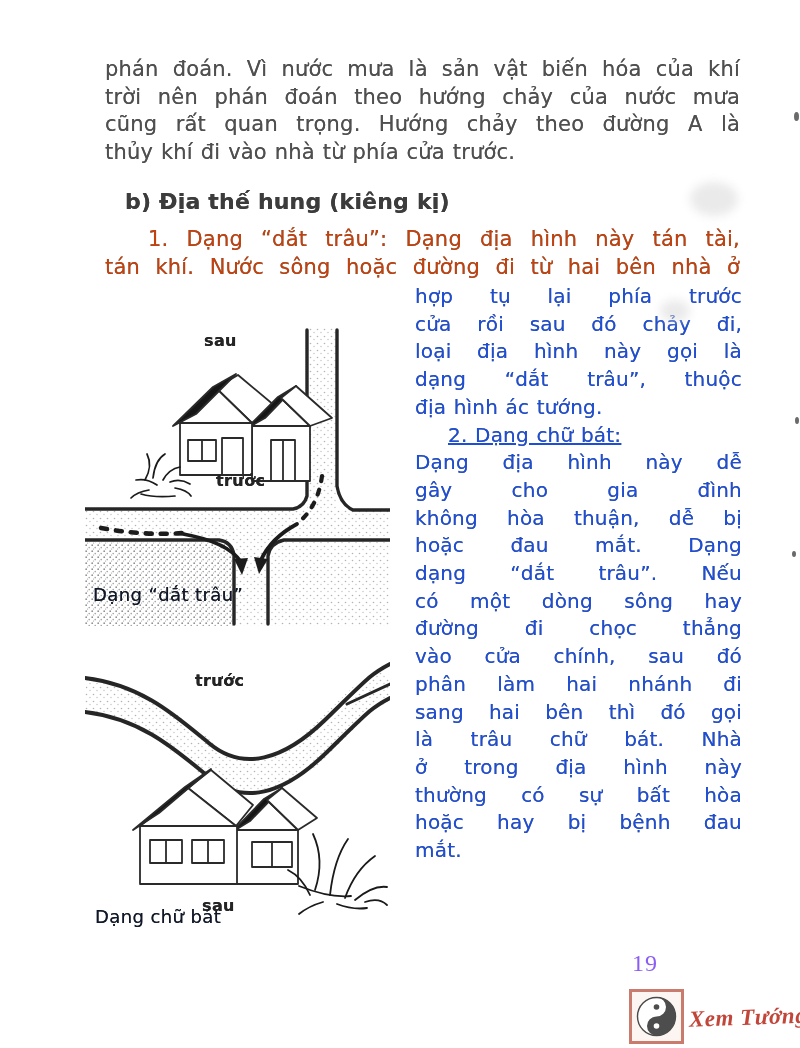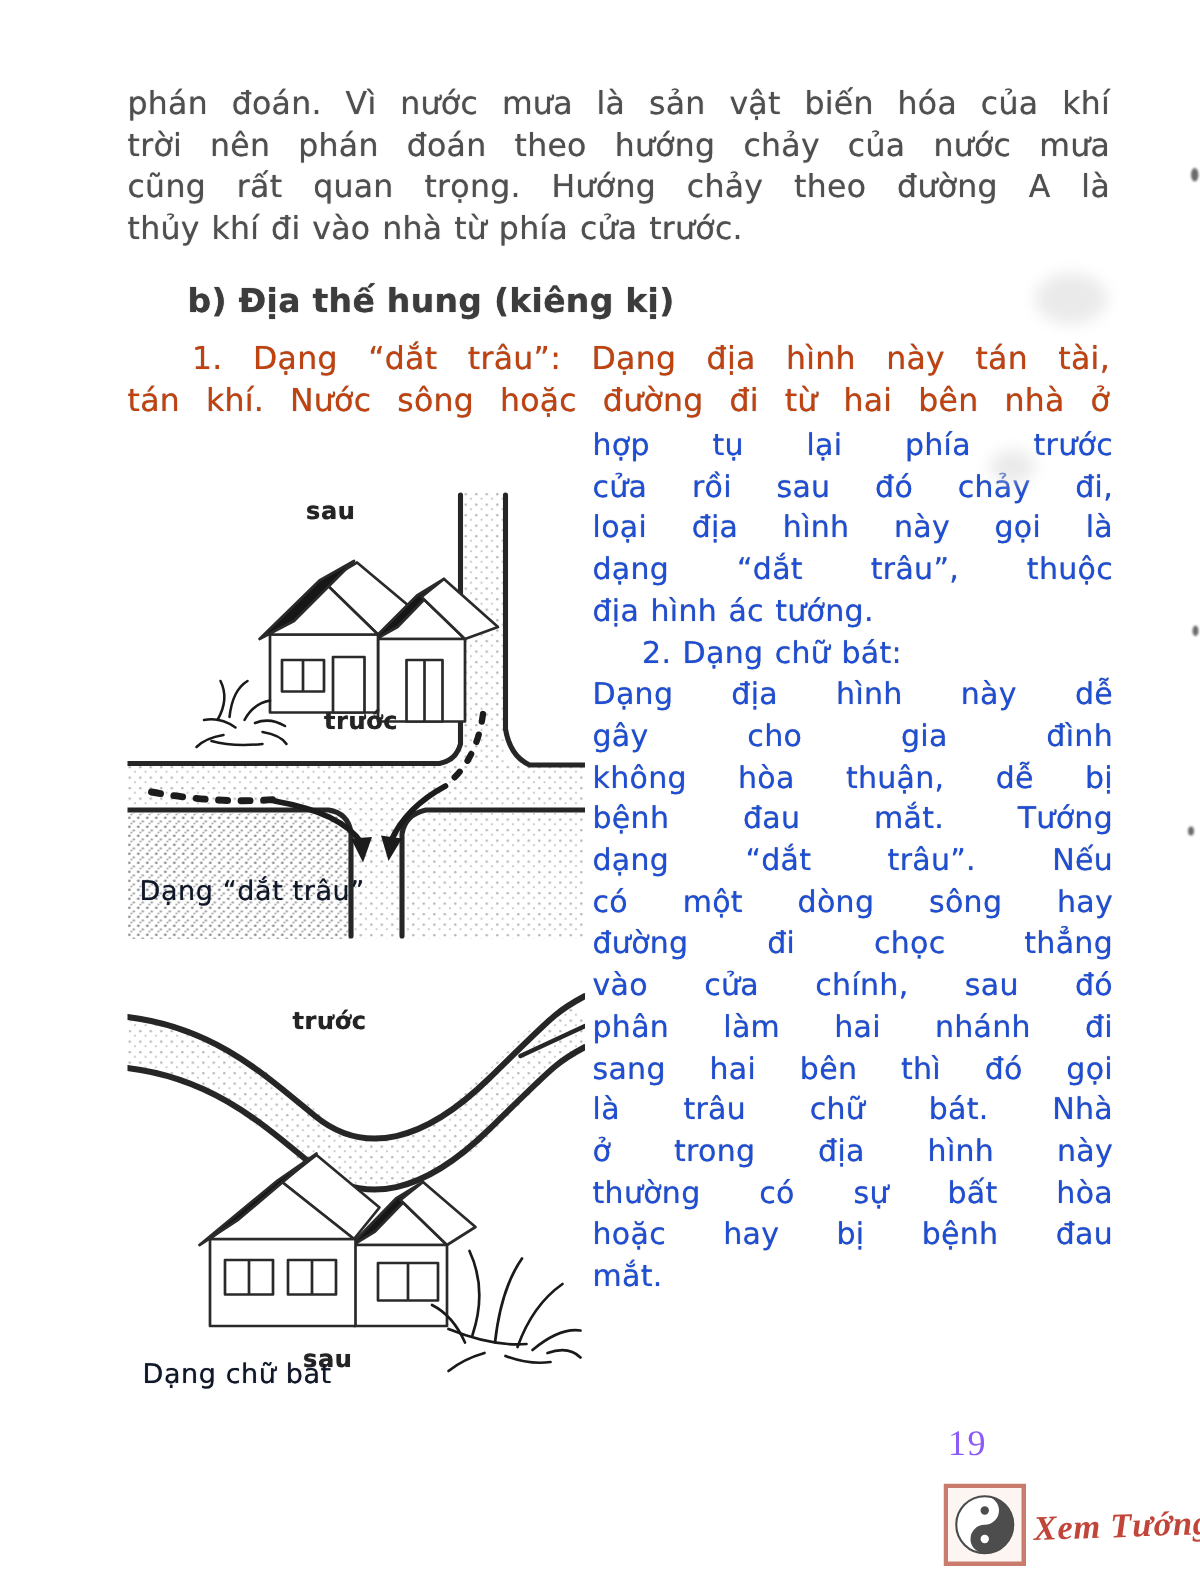--- a/index.html
+++ b/index.html
@@ -5,30 +5,30 @@
   html,body{margin:0;padding:0;background:#e8e8e8;}
   .page{
     position:relative;width:800px;height:1048px;margin:0 auto;
     background:#ffffff;overflow:hidden;
     font-family:"DejaVu Sans","Liberation Sans",sans-serif;
     color:#555;
   }
   
   .tblock{position:absolute;}
   .tl{display:block;letter-spacing:.2px;word-spacing:1px;
-      text-shadow:0 0 .6px rgba(90,90,90,.85);}
+      text-shadow:0 0 .6px rgba(90,90,90,.85);margin-left:20px;}
   .j{text-align:justify;text-align-last:justify;}
   .l{text-align:left;}
   #intro{left:85px;top:56px;width:655px;font-size:21px;line-height:27.6px;color:#4f4f4f;}
   #heading{left:125px;top:189px;font-size:22px;font-weight:bold;color:#3c3c3c;
            letter-spacing:.2px;text-shadow:0 0 .6px rgba(60,60,60,.9);}
   #item1{left:85px;top:226px;width:655px;font-size:21px;line-height:27.6px;color:#c2410c;}
   .ind1{padding-left:43px;}
   #rightcol{left:395px;top:283px;width:347px;font-size:20px;line-height:27.7px;color:#1d4ed8;}
-  .ind2{padding-left:33px;}
+  .ind2{padding-left:33px;text-decoration:underline;}
   
   .fig{position:absolute;left:85px;margin-top:40px;}
   #fig1{top:288px;width:305px;height:298px;}
   #fig2{top:618px;width:305px;height:265px;}
   .fig svg{position:absolute;left:0;top:0;}
   .figlabel{position:absolute;font-size:16px;font-weight:bold;color:#242424;
             letter-spacing:.4px;text-shadow:0 0 .5px #333;}
   .caption{position:absolute;font-size:18px;font-weight:normal;color:#0f172a;
            letter-spacing:.4px;text-shadow:0 0 .5px #444;}
   #cap1{left:93px;top:584px;}
@@ -66,21 +66,21 @@
   <div id="rightcol" class="tblock">
     <span class="tl j">hợp tụ lại phía trước</span>
     <span class="tl j">cửa rồi sau đó chảy đi,</span>
     <span class="tl j">loại địa hình này gọi là</span>
     <span class="tl j">dạng “dắt trâu”, thuộc</span>
     <span class="tl l">địa hình ác tướng.</span>
     <span class="tl l ind2">2. Dạng chữ bát:</span>
     <span class="tl j">Dạng địa hình này dễ</span>
     <span class="tl j">gây cho gia đình</span>
     <span class="tl j">không hòa thuận, dễ bị</span>
-    <span class="tl j">bệnh đau mắt. Tướng</span>
+    <span class="tl j">hoặc đau mắt. Dạng</span>
     <span class="tl j">dạng “dắt trâu”. Nếu</span>
     <span class="tl j">có một dòng sông hay</span>
     <span class="tl j">đường đi chọc thẳng</span>
     <span class="tl j">vào cửa chính, sau đó</span>
     <span class="tl j">phân làm hai nhánh đi</span>
     <span class="tl j">sang hai bên thì đó gọi</span>
     <span class="tl j">là trâu chữ bát. Nhà</span>
     <span class="tl j">ở trong địa hình này</span>
     <span class="tl j">thường có sự bất hòa</span>
     <span class="tl j">hoặc hay bị bệnh đau</span>

